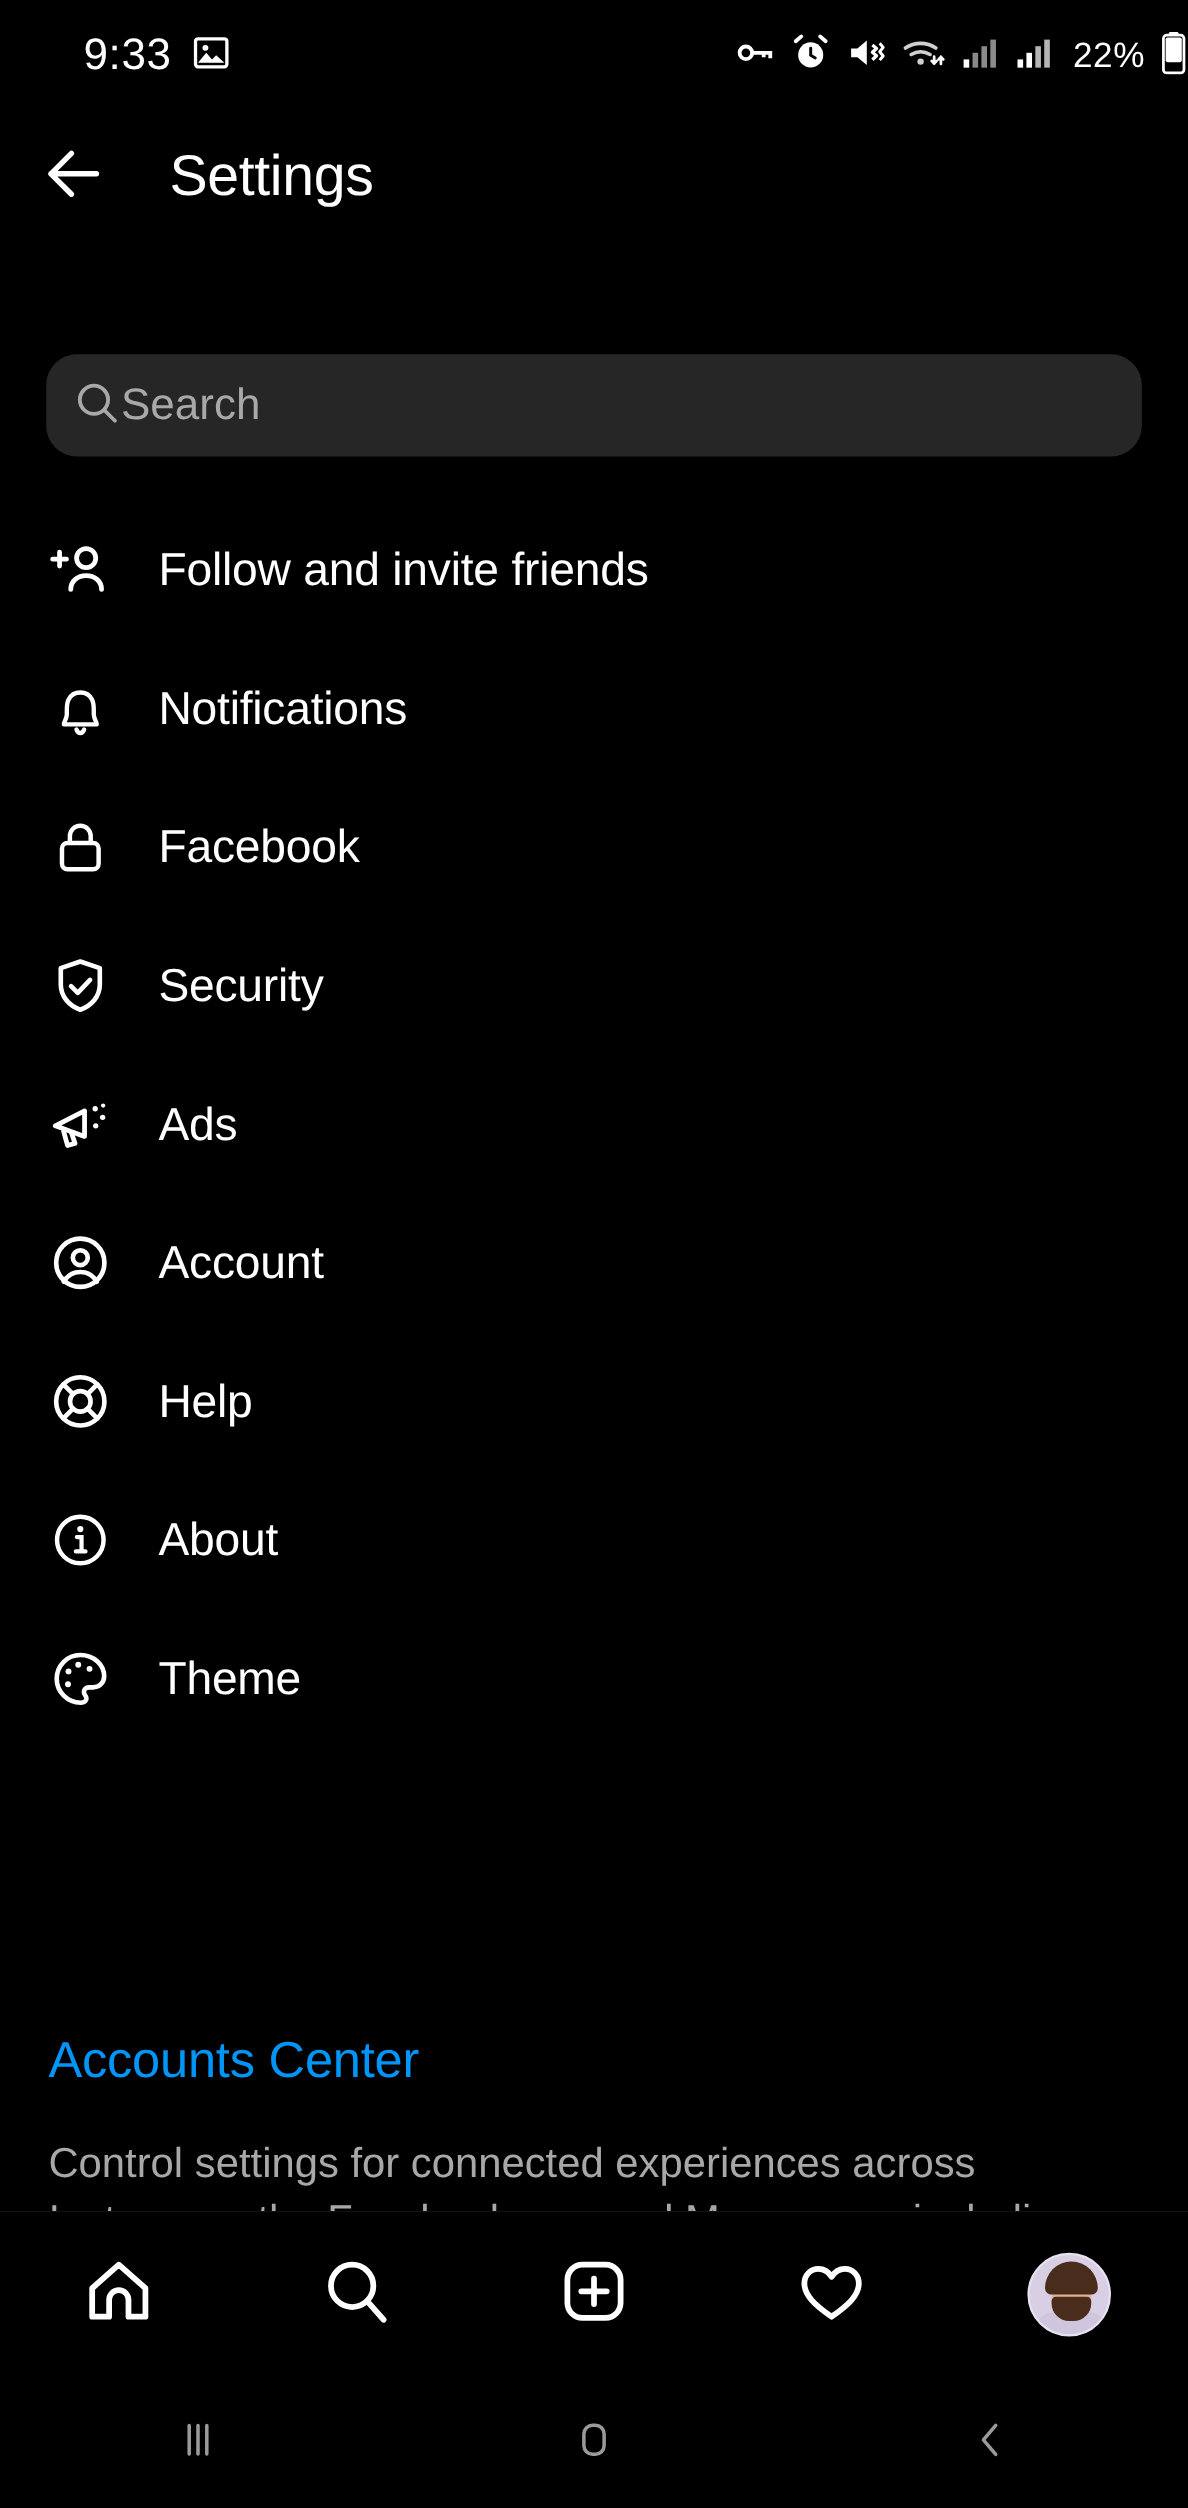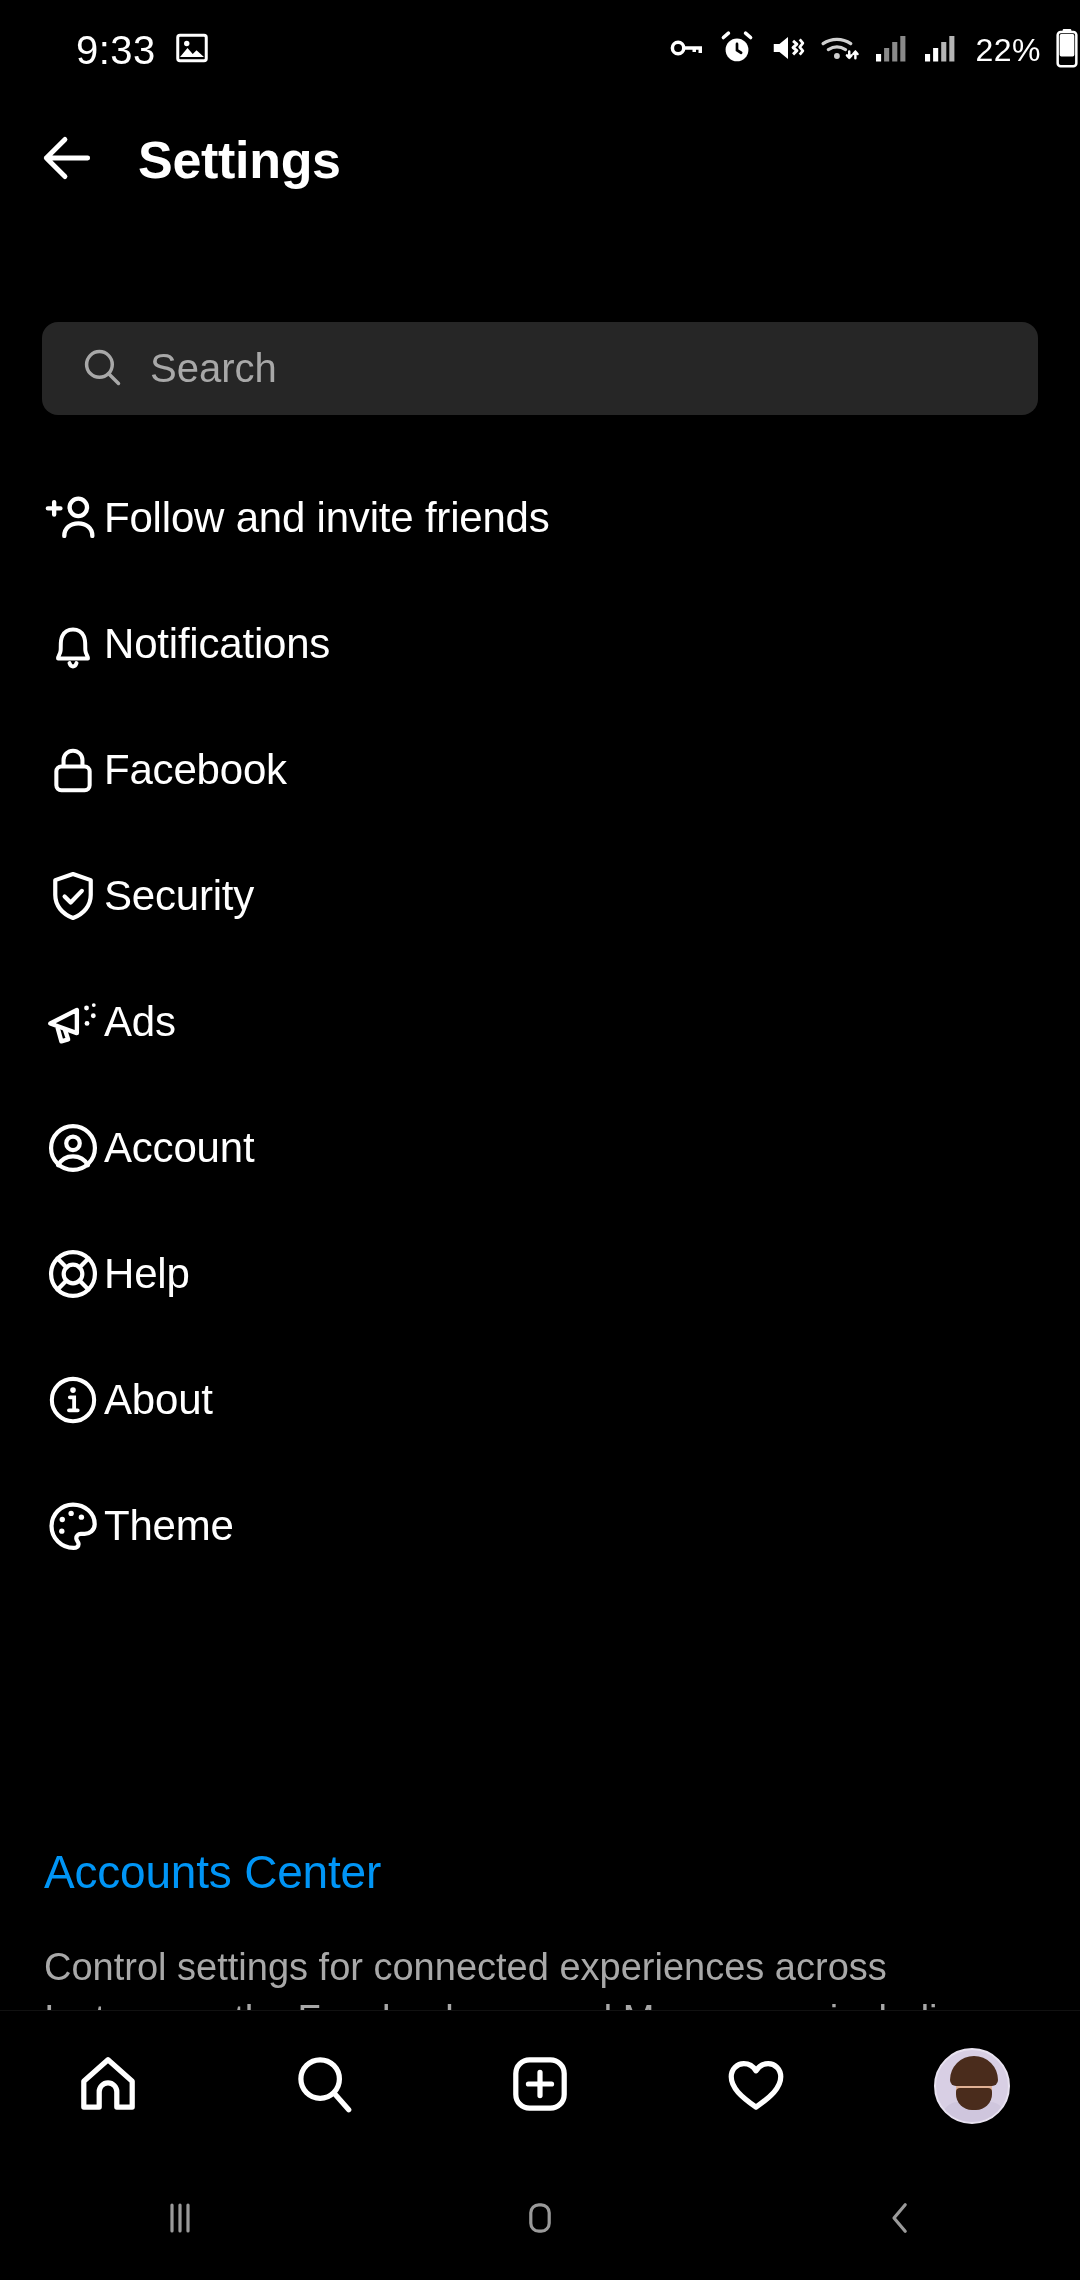--- a/index.html
+++ b/index.html
@@ -25,46 +25,46 @@
   
   .header {
     position:absolute; top:100px; left:0; width:1080px; height:120px;
     display:flex; align-items:center;
   }
   .back-btn {
     width:110px; height:110px; display:flex; align-items:center; justify-content:center;
     margin-left:12px;
   }
   .page-title {
-    font-size:52px; font-weight:bold; color:#fff; margin-left:16px; letter-spacing:-0.3px;
+    font-size:52px; font-weight:normal; color:#fff; margin-left:32px; letter-spacing:-0.3px;
   }
 
   
   .search-wrap {
     position:absolute; top:322px; left:42px; width:996px; height:93px;
   }
   .search-box {
-    width:100%; height:100%; background:#262626; border-radius:16px;
-    display:flex; align-items:center; padding:0 38px; gap:26px;
+    width:100%; height:100%; background:#262626; border-radius:28px;
+    display:flex; align-items:center; padding:0 24px; 
   }
   .search-placeholder {
     font-size:40px; color:#a8a8a8; font-weight:400;
   }
 
   
   .list { position:absolute; top:455px; left:0; width:1080px; }
   .row {
     height:126px; display:flex; align-items:center; padding-left:42px;
   }
   .row-icon {
     width:62px; height:62px; display:flex; align-items:center; justify-content:center;
     flex:0 0 62px;
   }
   .row-label {
-    font-size:42px; color:#fff; font-weight:400; letter-spacing:-0.2px;
+    font-size:42px; color:#fff; margin-left:40px; font-weight:400; letter-spacing:-0.2px;
   }
 
   
   .acct {
     position:absolute; top:1845px; left:44px; width:1000px;
   }
   .acct-title {
     font-size:46px; color:#0095f6; font-weight:400; letter-spacing:-0.2px;
   }
   .acct-desc {

